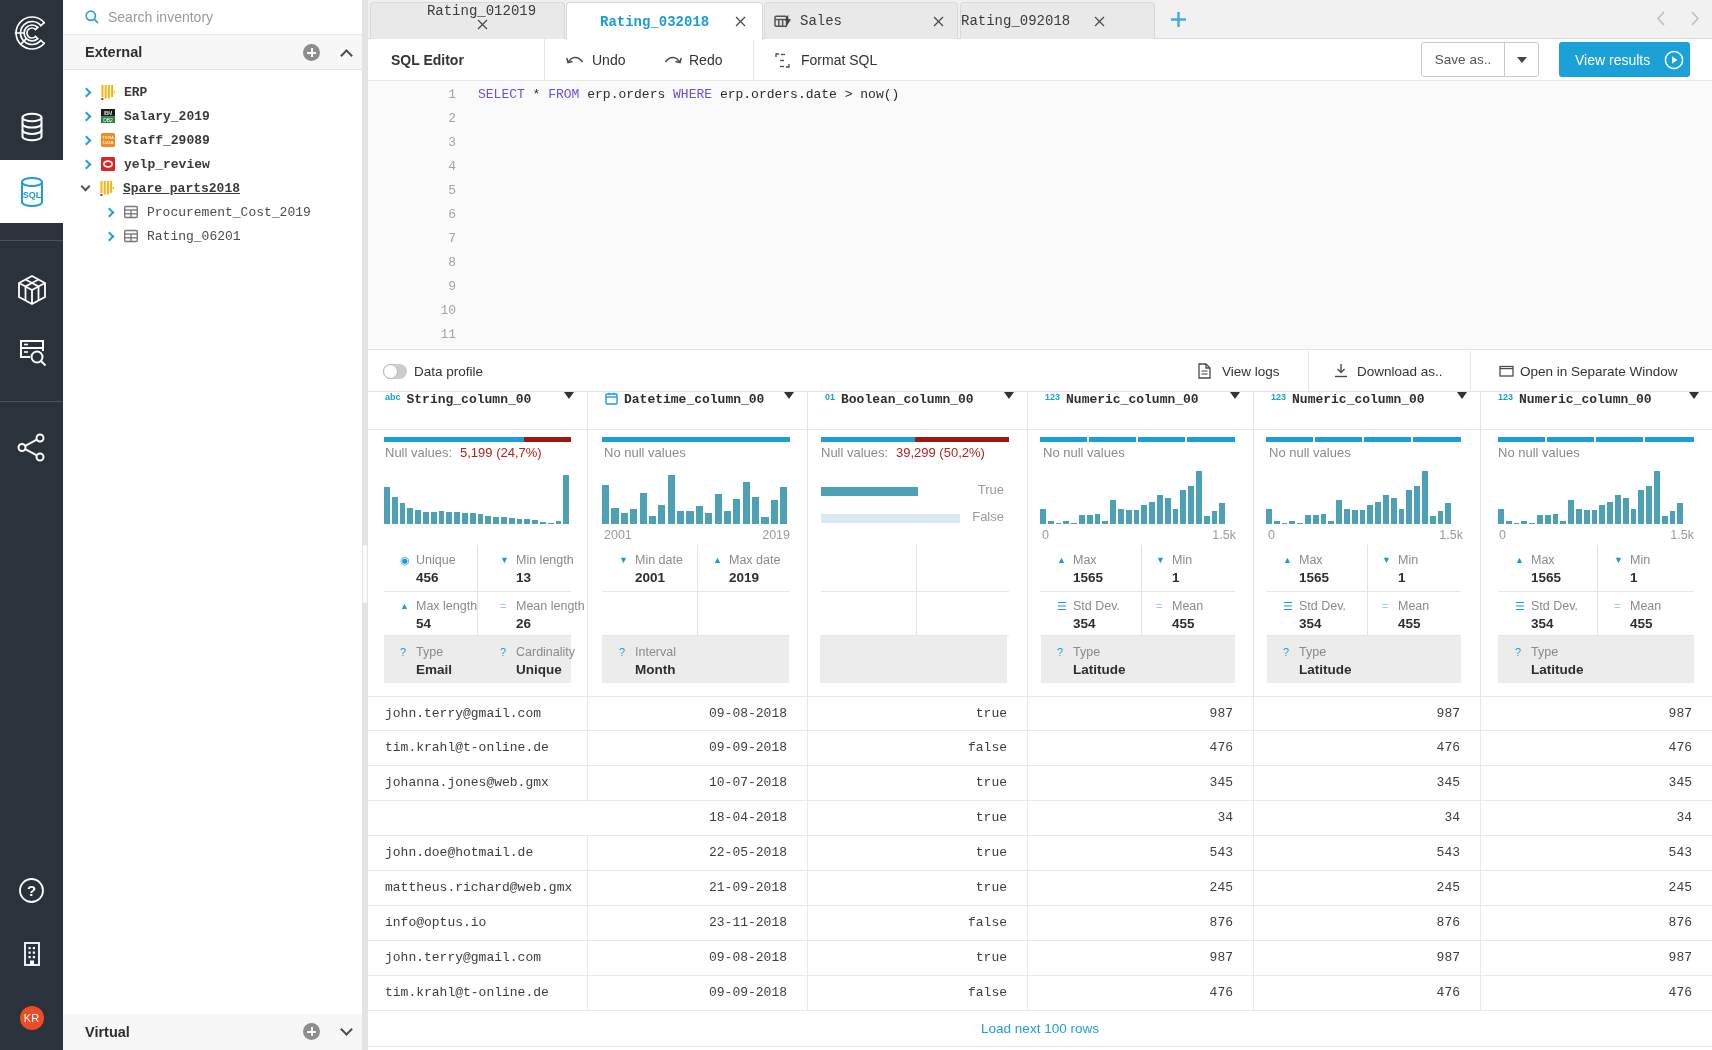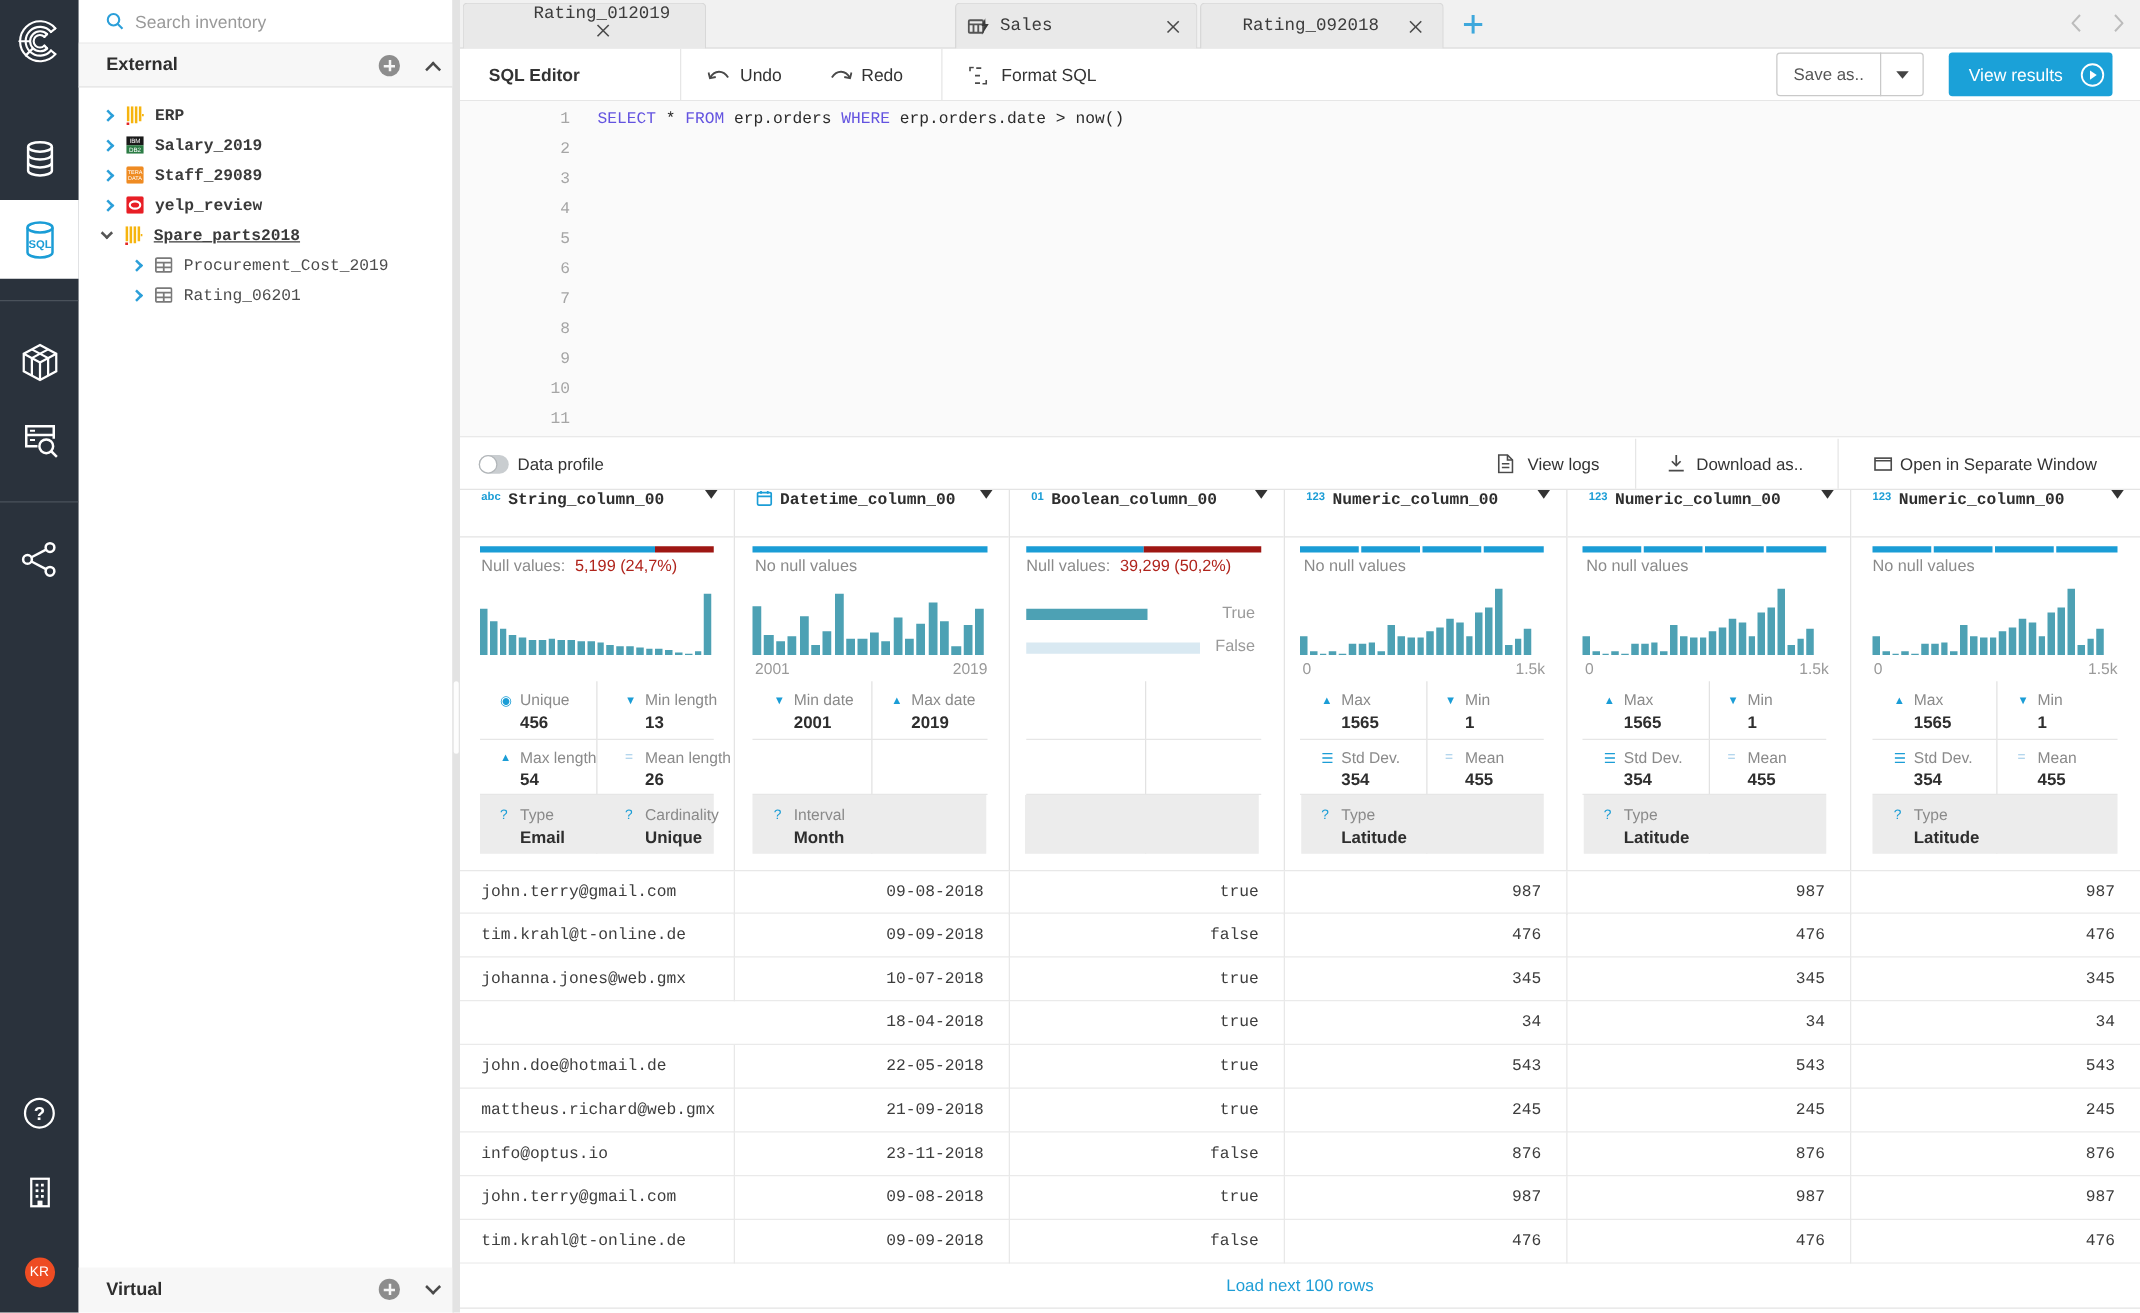--- a/index.html
+++ b/index.html
@@ -331,38 +331,47 @@
   <div id="tabbar">
     <div class="tab" style="left:2px; width:195px;flex-direction:column;">
       <span style="margin-left:28px;">Rating_012019</span>
       <span class="x" style="margin-left:29px;">
           <svg width="11" height="11" viewBox="0 0 11 11" stroke="#4a4a4a" stroke-width="1.3">
             <path d="M1 1 L10 10"></path>
             <path d="M10 1 L1 10"></path>
           </svg>
         </span>
     </div>
+    <div class="tab active" style="left:198px; width:197px;">
+      <span style="margin-left:33px;">Rating_032018</span>
+      <span class="x" style="margin-left:26px;">
+          <svg width="11" height="11" viewBox="0 0 11 11" stroke="#4a4a4a" stroke-width="1.3">
+            <path d="M1 1 L10 10"></path>
+            <path d="M10 1 L1 10"></path>
+          </svg>
+        </span>
+    </div>
     <div class="tab" style="left:396px; width:194px;">
       <svg style="margin-left:9px;" width="18" height="15" viewBox="0 0 18 15" fill="none" stroke="#555" stroke-width="1.5">
         <rect x="1" y="2.2" width="11.5" height="10" rx="1"></rect>
         <path d="M1 5.5 H12.5"></path>
           <path d="M4.8 5.5 V12.2"></path>
           <path d="M8.6 5.5 V12.2"></path>
         <path d="M14.2 0.5 L11.2 6.8 L13.4 6.8 L11.4 14 L17 5.2 L14.4 5.2 Z" fill="#3a3a3a" stroke="none"></path>
       </svg>
       <span style="margin-left:8px;">Sales</span>
       <span class="x" style="margin-left:91px;">
           <svg width="11" height="11" viewBox="0 0 11 11" stroke="#4a4a4a" stroke-width="1.3">
             <path d="M1 1 L10 10"></path>
             <path d="M10 1 L1 10"></path>
           </svg>
         </span>
     </div>
     <div class="tab" style="left:592px; width:195px;">
-      <span style="margin-left:33px;">Rating_092018</span>
+      <span style="">Rating_092018</span>
       <span class="x" style="margin-left:24px;">
           <svg width="11" height="11" viewBox="0 0 11 11" stroke="#4a4a4a" stroke-width="1.3">
             <path d="M1 1 L10 10"></path>
             <path d="M10 1 L1 10"></path>
           </svg>
         </span>
     </div>
     <svg style="position:absolute; left:803px; top:12px;" width="15" height="15" viewBox="0 0 15 15" stroke="#3ea8dc" stroke-width="2.4">
       <path d="M7.5 0 V15"></path>
         <path d="M0 7.5 H15"></path>

